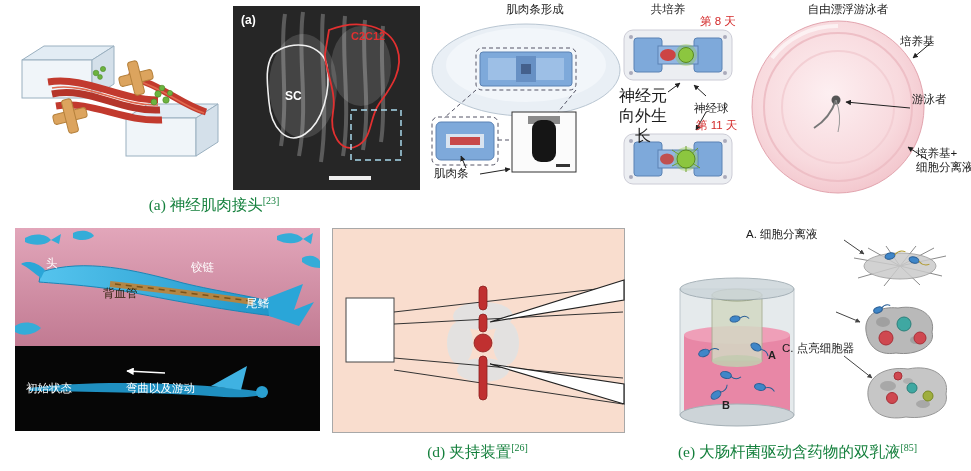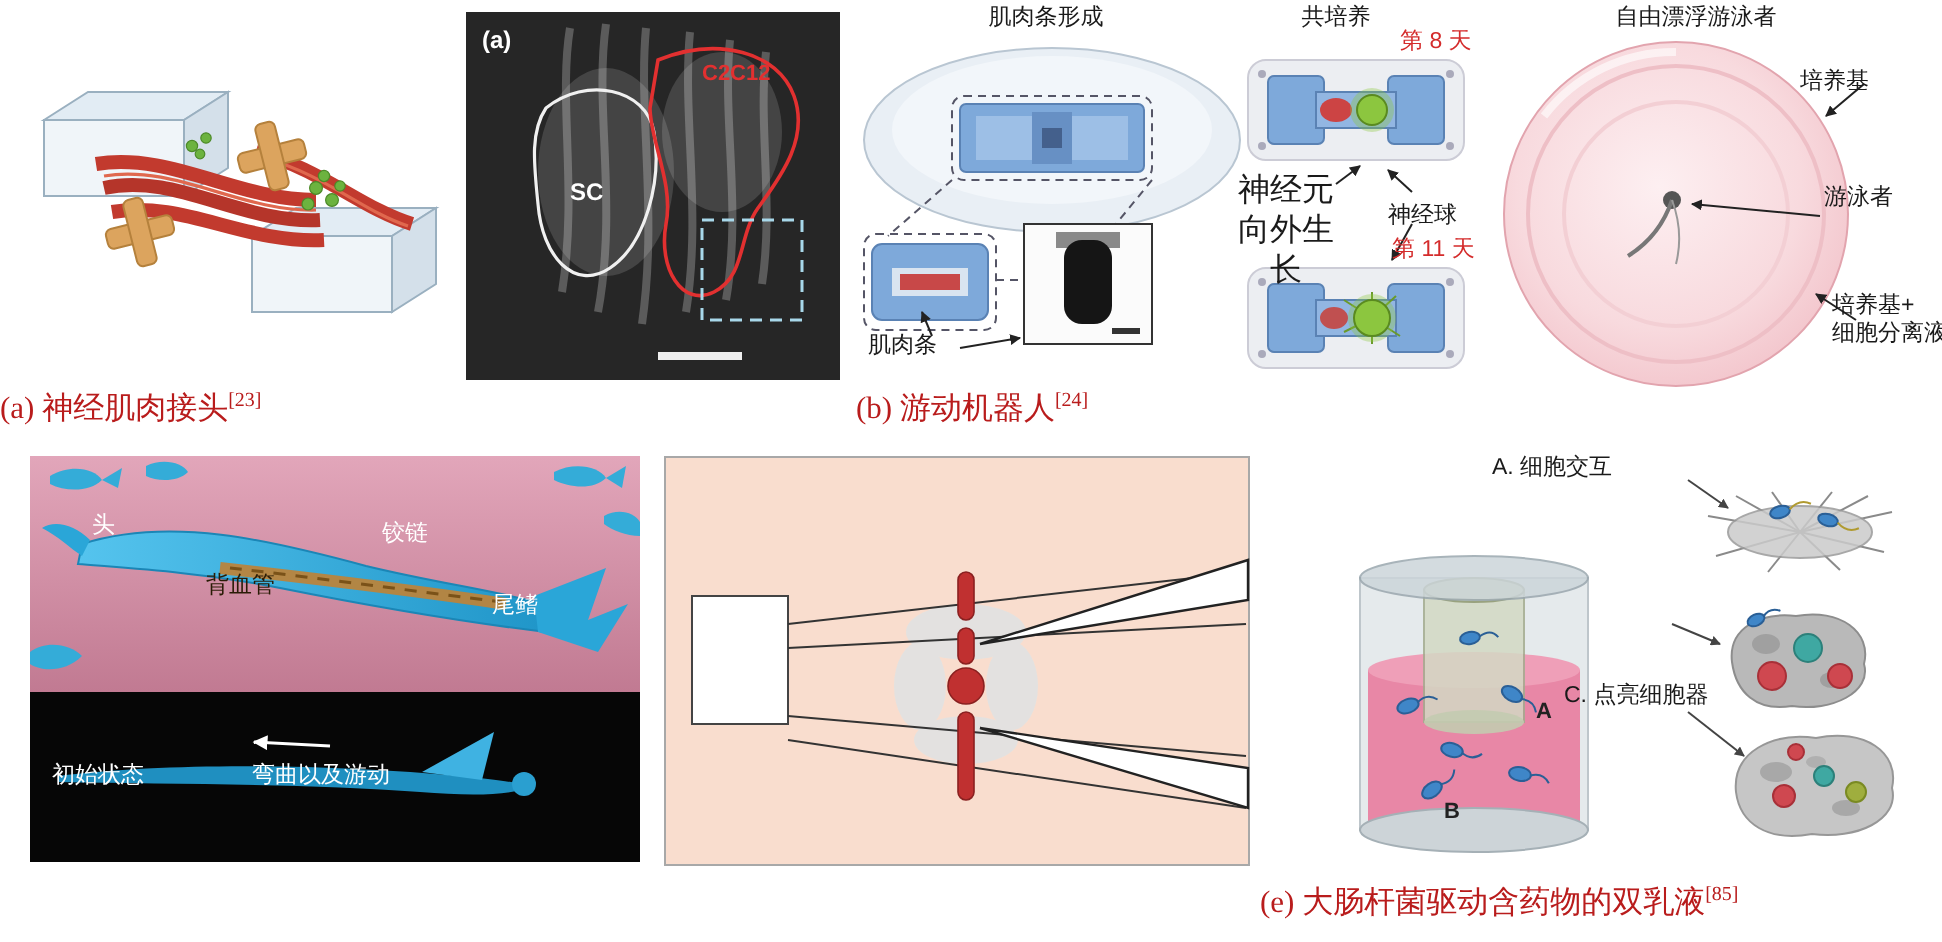--- a/index.html
+++ b/index.html
@@ -1,21 +1,21 @@
 <!DOCTYPE html>
 <html><head>
 <meta charset="utf-8">
 <style>
   *{margin:0;padding:0;box-sizing:border-box}
   html,body{background:#fff}
   #figure{position:relative;width:971px;height:471px;background:#fff;overflow:hidden;
           font-family:"Liberation Sans","DejaVu Sans",sans-serif}
   .panel{position:absolute}
   svg{position:absolute;display:block}
-  .caption{position:absolute;text-align:left;font:15.5px/1.3 "Liberation Serif","DejaVu Serif",serif;color:#b91c1c}
+  .caption{position:absolute;text-align:center;font:15.5px/1.3 "Liberation Serif","DejaVu Serif",serif;color:#15803d}
   .caption sup{font-size:10px;vertical-align:super}
   .lbl{position:absolute;font-size:11.5px;line-height:1.25;color:#1a1a1a;white-space:pre-line;z-index:5}
   .lbl-w{color:#ffffff}
   .lbl-r{color:#d42b2b}
   .lbl-c{text-align:center}
 </style>
 </head>
 <body>
 
 <div id="figure">
@@ -95,21 +95,21 @@
       <text x="118" y="34" fill="#e23030" font-size="11" font-weight="bold">C2C12</text>
     </svg>
 
     <div class="caption" style="left:0;top:194px;width:428px">
       <span>(a) 神经肌肉接头</span><sup>[23]</sup>
     </div>
   </div>
 
   <div class="panel" style="left:428px;top:0;width:543px;height:225px">
 
-    <div class="lbl lbl-c" style="left:20px;top:2px;width:150px">肌肉条形成</div>
+    <div class="lbl lbl-c" style="left:32px;top:2px;width:150px">肌肉条形成</div>
 
     <svg style="left:0;top:20px" width="196" height="168" viewBox="0 0 196 168">
       <defs>
         <marker id="ar-b1" viewBox="0 0 10 10" refX="9" refY="5" markerWidth="5.5" markerHeight="5.5" orient="auto">
           <path d="M0,0L10,5L0,10z" fill="#222"></path>
         </marker>
       </defs>
 
       <ellipse cx="98" cy="50" rx="94" ry="46" fill="#e9eff5" stroke="#b9c6d2"></ellipse>
       <ellipse cx="98" cy="45" rx="80" ry="37" fill="#f2f6fa"></ellipse>
@@ -232,23 +232,20 @@
       <line x1="190" y1="24" x2="171" y2="40" stroke="#222" stroke-width="1" marker-end="url(#ar-b3)"></line>
       <line x1="168" y1="90" x2="104" y2="84" stroke="#222" stroke-width="1" marker-end="url(#ar-b3)"></line>
       <line x1="186" y1="142" x2="166" y2="129" stroke="#222" stroke-width="1" marker-end="url(#ar-b3)"></line>
     </svg>
 
     <div class="lbl" style="left:472px;top:34px">培养基</div>
     <div class="lbl" style="left:484px;top:92px">游泳者</div>
     <div class="lbl" style="left:488px;top:146px;width:72px">培养基+
 细胞分离液</div>
 
-    <div class="caption" style="left:0;top:194px;width:528px">
-      <span>(b) 游动机器人</span><sup>[24]</sup>
-    </div>
   </div>
 
   <div class="panel" style="left:0;top:225px;width:330px;height:246px">
 
     <svg style="left:15px;top:3px" width="305" height="118" viewBox="0 0 305 118">
       <defs>
         <linearGradient id="cpink" x1="0" y1="0" x2="0" y2="1">
           <stop offset="0" stop-color="#e2a6ba"></stop>
             <stop offset="1" stop-color="#c17a92"></stop>
         </linearGradient>
@@ -324,20 +321,23 @@
         <polygon points="292,156 292,176 158,136"></polygon>
       </g>
       <g fill="#c03030" stroke="#8a2020" stroke-width="0.8">
         <rect x="147" y="58" width="8" height="24" rx="4"></rect>
         <rect x="147" y="86" width="8" height="18" rx="4"></rect>
         <circle cx="151" cy="115" r="9"></circle>
         <rect x="147" y="128" width="8" height="44" rx="4"></rect>
       </g>
     </svg>
 
+    <div class="caption" style="left:0;top:216px;width:295px">
+      <span>(d) 夹持装置</span><sup>[26]</sup>
+    </div>
   </div>
 
   <div class="panel" style="left:630px;top:225px;width:341px;height:246px">
 
     <svg style="left:42px;top:50px" width="130" height="157" viewBox="0 0 130 157">
 
       <rect x="8" y="14" width="114" height="126" fill="#dfe5e8" opacity="0.8" stroke="#aeb9bf"></rect>
 
       <rect x="12" y="60" width="106" height="78" fill="#e887a6"></rect>
       <ellipse cx="65" cy="60" rx="53" ry="9" fill="#ef9fb8"></ellipse>
@@ -435,21 +435,21 @@
         <circle cx="84" cy="162" r="5" fill="#3fa8a2" stroke="#2c807a"></circle>
         <circle cx="100" cy="170" r="5" fill="#9fae3e" stroke="#7a8a22"></circle>
         <circle cx="70" cy="150" r="4" fill="#cf4850" stroke="#a83038"></circle>
       </g>
 
       <line x1="16" y1="14" x2="36" y2="28" stroke="#444" stroke-width="1" marker-end="url(#ar-e)"></line>
       <line x1="8" y1="86" x2="32" y2="96" stroke="#444" stroke-width="1" marker-end="url(#ar-e)"></line>
       <line x1="16" y1="130" x2="44" y2="152" stroke="#444" stroke-width="1" marker-end="url(#ar-e)"></line>
     </svg>
 
-    <div class="lbl" style="left:116px;top:2px">A. 细胞交互</div>
+    <div class="lbl" style="left:116px;top:2px">A. 细胞分离液</div>
     <div class="lbl" style="left:152px;top:116px">C. 点亮细胞器</div>
 
     <div class="caption" style="left:0;top:216px;width:335px">
       <span>(e) 大肠杆菌驱动含药物的双乳液</span><sup>[85]</sup>
     </div>
   </div>
 
 </div>
 
 </body></html>

